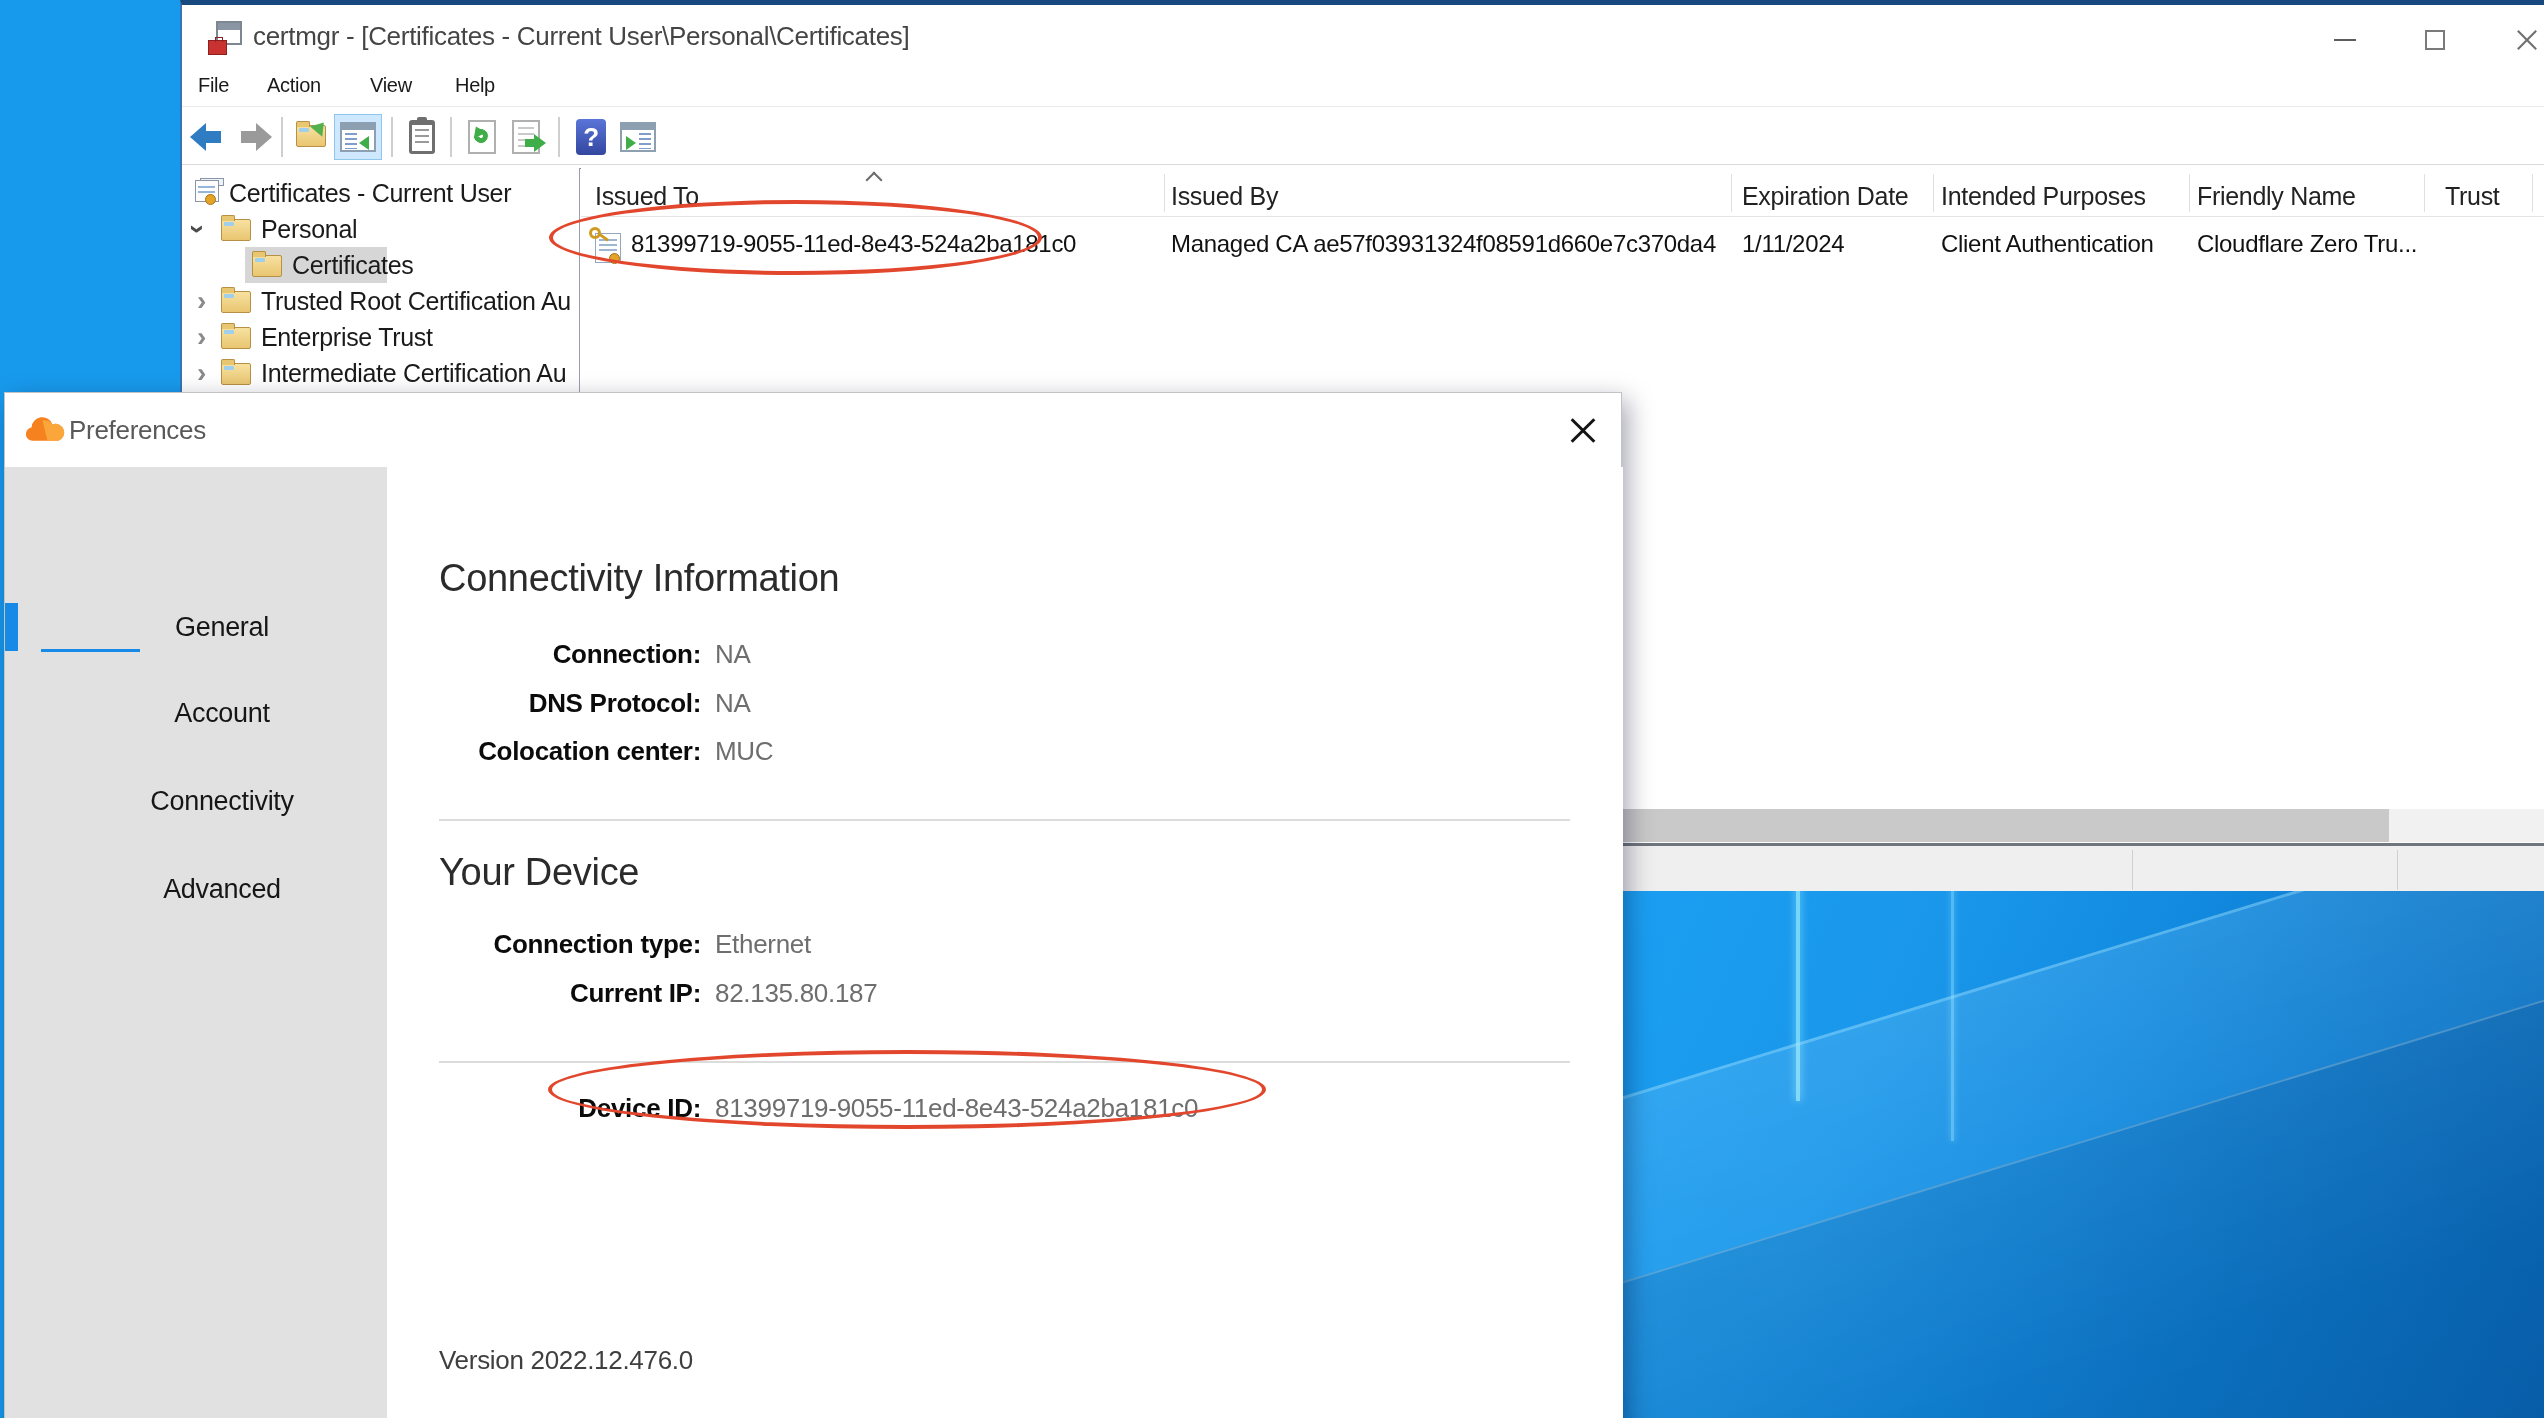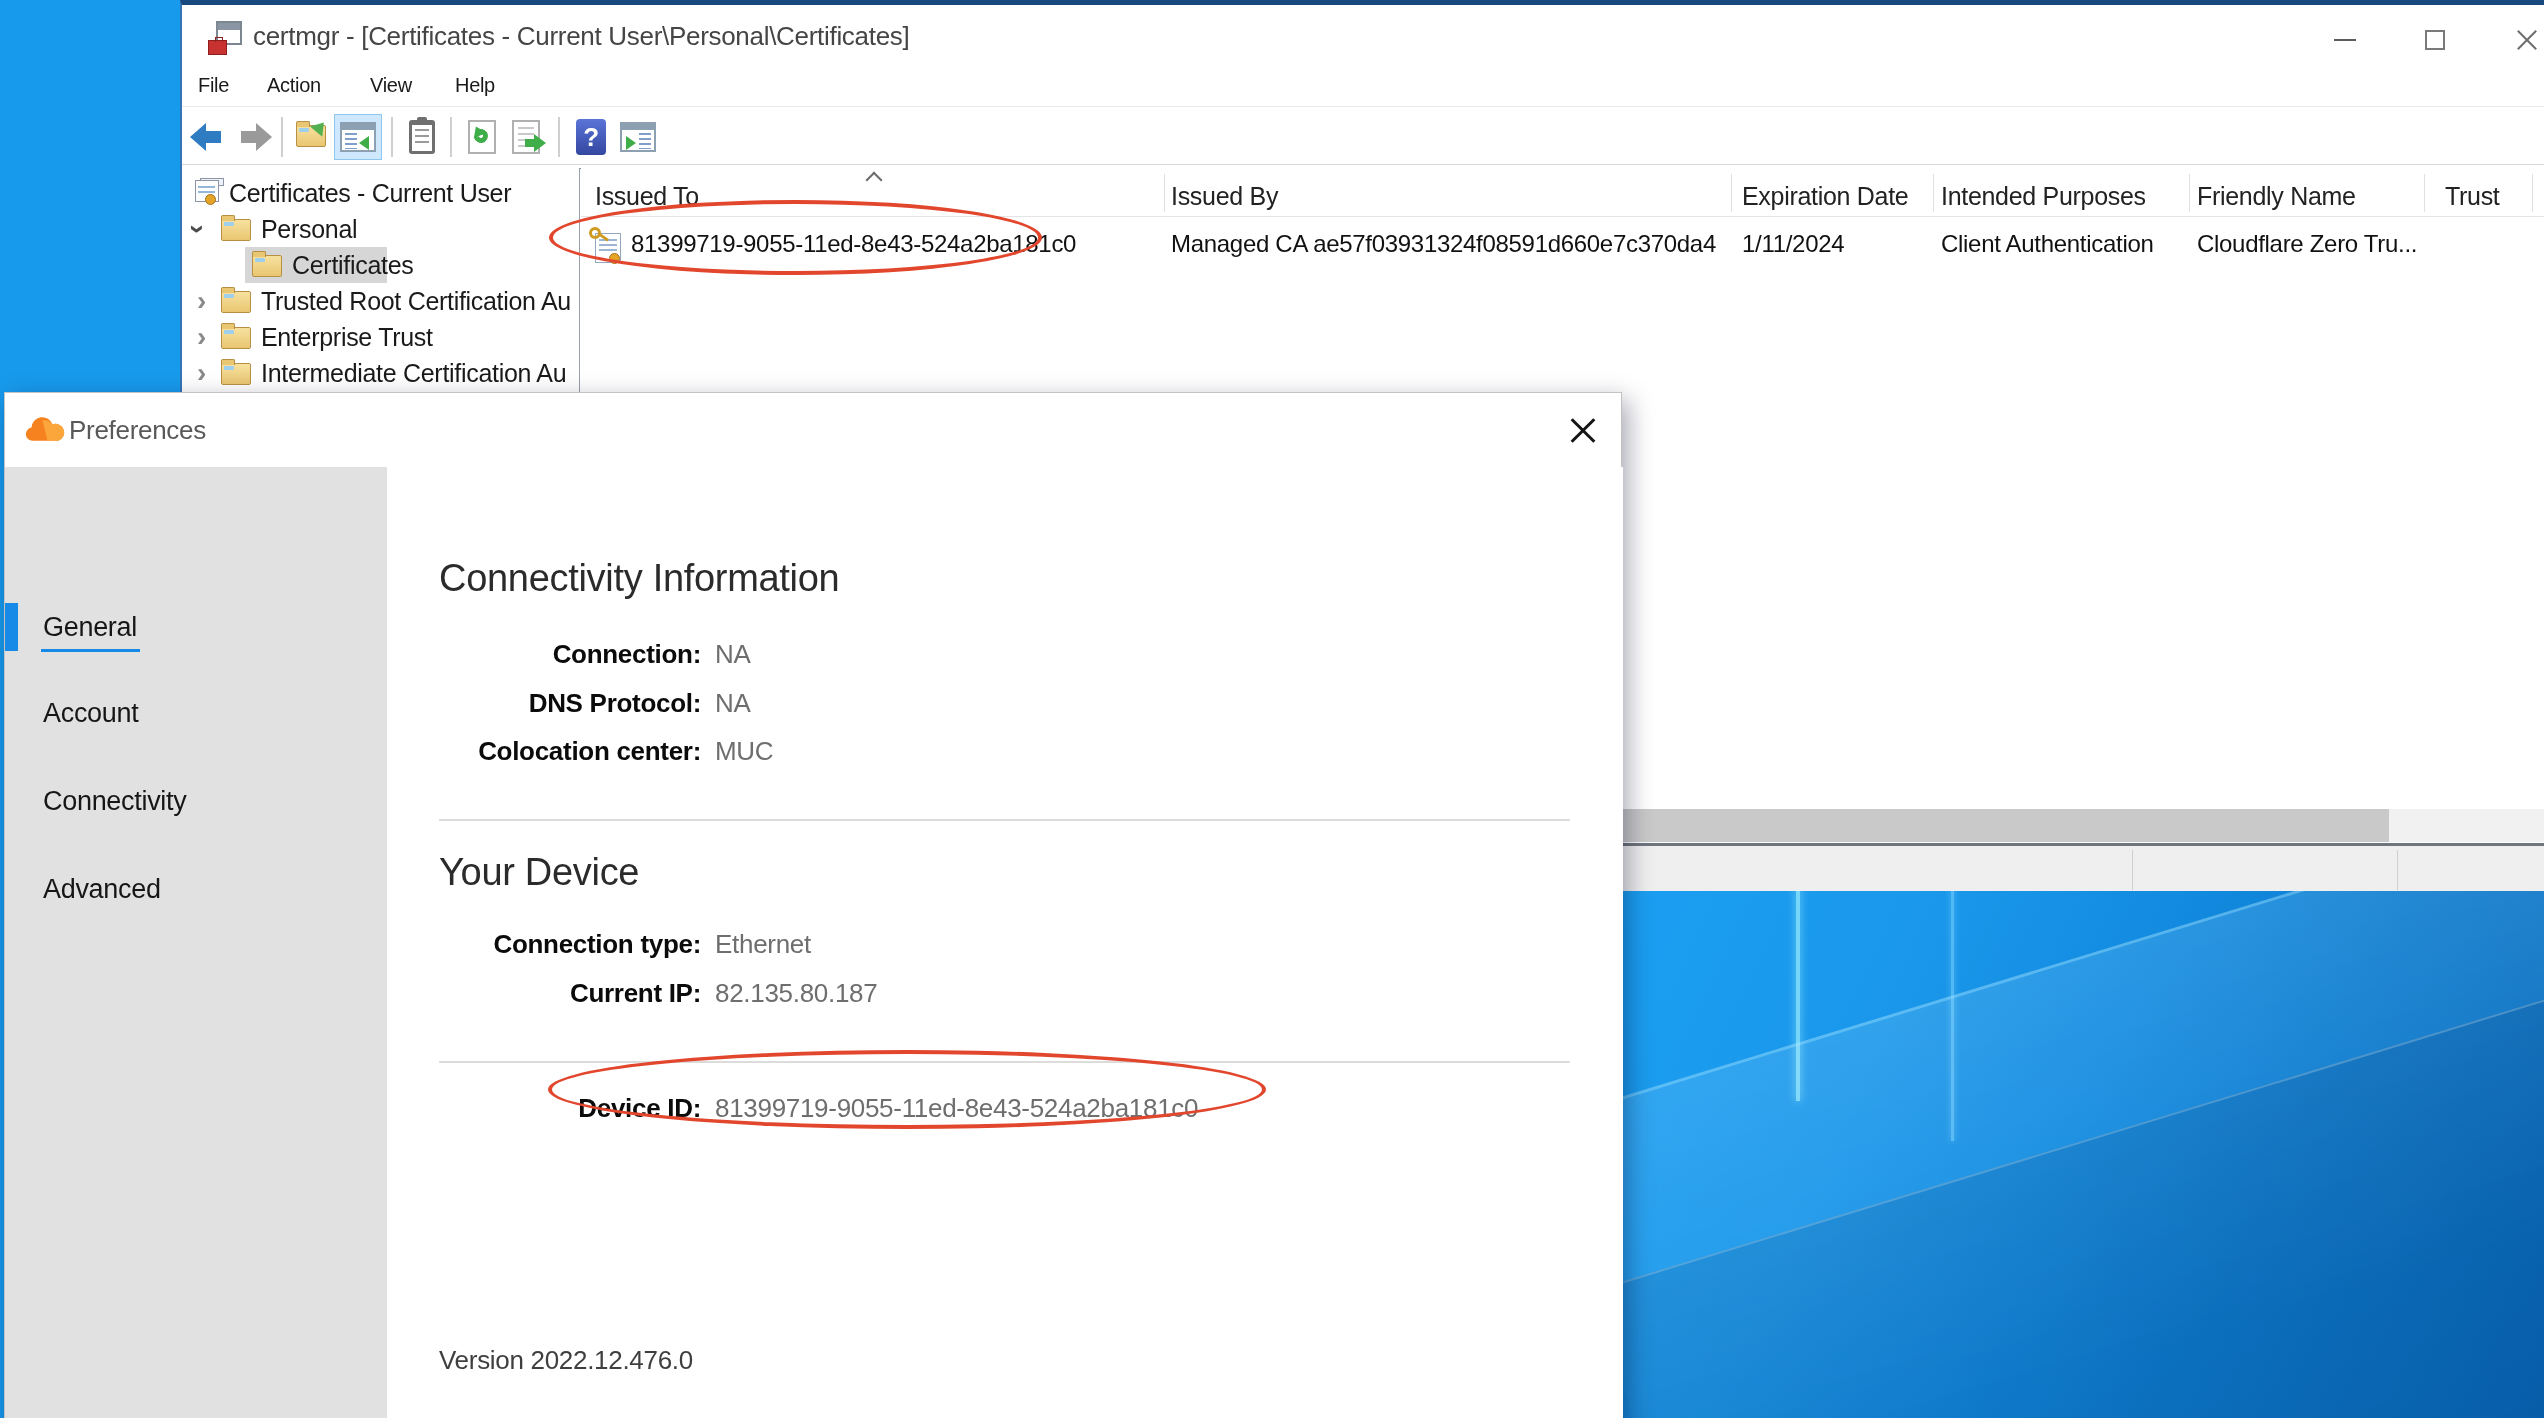--- a/index.html
+++ b/index.html
@@ -152,21 +152,21 @@
   
   .prefs { position:absolute; left:4px; top:372px; width:1618px; height:1046px; background:#fff;
     border:1px solid #c3c3c3; box-shadow:6px 8px 24px rgba(0,0,40,.35);margin-top:20px; }
   .pf-header { position:absolute; left:0; top:0; width:100%; height:74px; background:#fff; }
   .pf-title { position:absolute; left:64px; top:0; height:74px; line-height:74px; font-size:26px; color:#595959; }
   .pf-close { position:absolute; left:1552px; top:12px; width:52px; height:52px; }
   .pf-close .x1,.pf-close .x2 { position:absolute; left:10px; top:24px; width:32px; height:3px; background:#141414; }
   .pf-close .x1 { transform:rotate(45deg);} .pf-close .x2 { transform:rotate(-45deg);}
   .cloud { position:absolute; left:20px; top:24px; width:40px; height:26px; }
   .pf-sidebar { position:absolute; left:0; top:74px; width:382px; height:966px; background:#e1e1e1; }
-  .nav-item { position:absolute; left:0; width:100%; height:48px; line-height:48px; font-size:27px; color:#161616; }
+  .nav-item { position:absolute; left:7px; width:100%; height:48px; line-height:48px; font-size:27px; color:#161616;text-align:center; }
   .nav-item span { margin-left:38px; }
   .nav-ind { position:absolute; left:0; top:136px; width:13px; height:48px; background:#1789e6; }
   .nav-underline { position:absolute; left:36px; top:182px; width:99px; height:3px; background:#1789e6; }
   .pf-bottomstrip { position:absolute; left:0; top:1040px; width:100%; height:6px; background:#b0b0b0; }
 
   .pf-content { position:absolute; left:382px; top:74px; width:1236px; height:966px; background:#fff; }
   .sec-heading { position:absolute; left:52px; font-size:38px; font-weight:400; color:#2b2b2b; white-space:nowrap; }
   .kv-label { position:absolute; width:330px; text-align:right; font-size:26px; font-weight:bold; color:#0b0b0b; white-space:nowrap; }
   .kv-value { position:absolute; left:328px; font-size:26px; color:#6e6e6e; white-space:nowrap; }
   .divider { position:absolute; left:52px; width:1131px; height:2px; background:#dcdcdc; }

